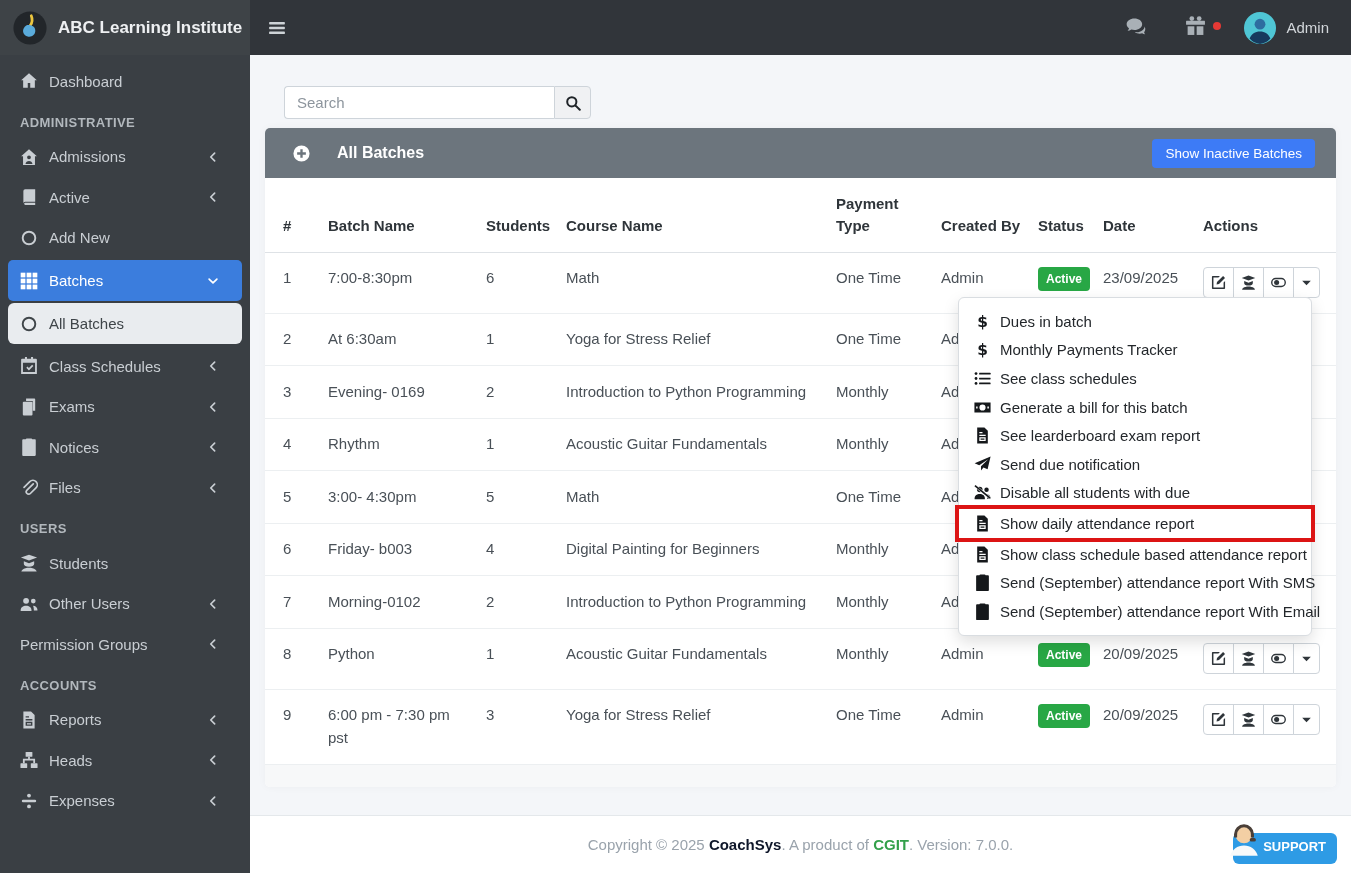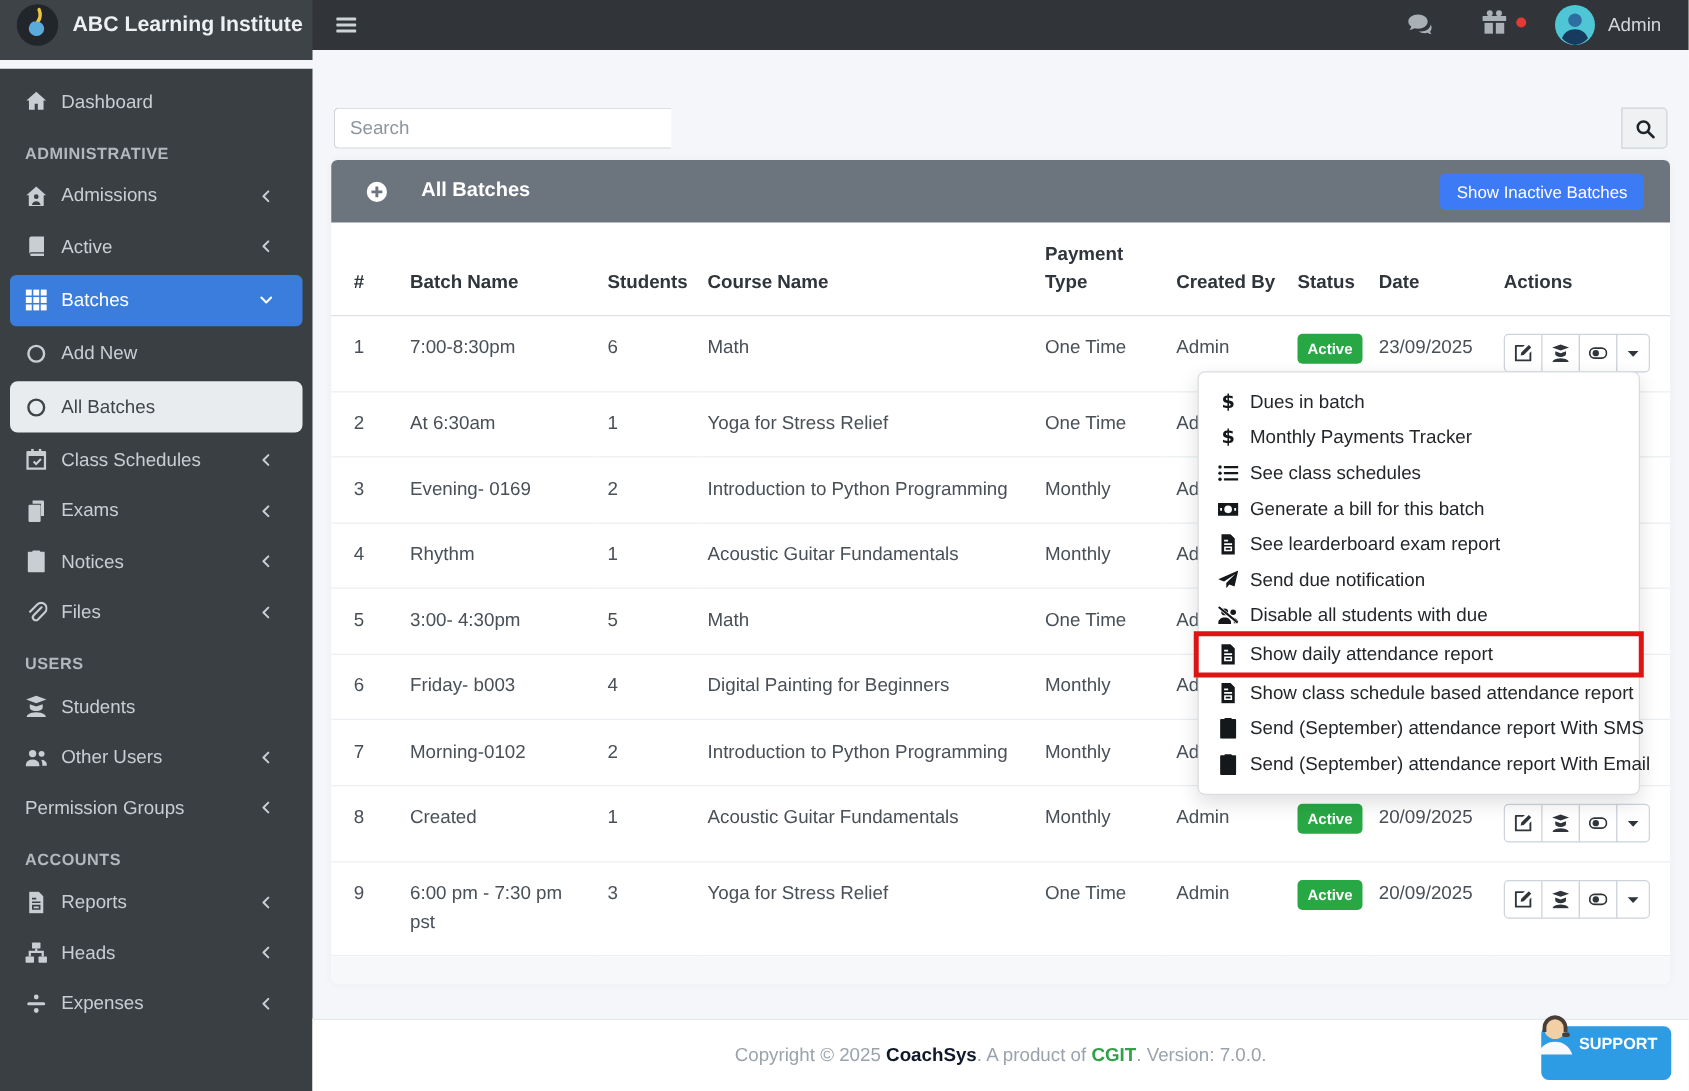--- a/index.html
+++ b/index.html
@@ -6,21 +6,21 @@
   html,body { width:1351px; height:873px; }
   body {
     position: relative; overflow: hidden;
     font-family: "Liberation Sans", sans-serif;
     background: #f4f6f9; color:#495057;
   }
   .icon { display:inline-flex; }
   .icon svg { width:100%; height:100%; display:block; }
 
   
-  .navbar { position:absolute; top:0; left:0; right:0; height:40px; background:#31353a; display:flex; align-items:center; z-index:30; }
+  .navbar { position:absolute; top:0; left:0; right:0; height:55px; background:#31353a; display:flex; align-items:center; z-index:30; }
   .brand { width:250px; height:55px; background:#3e4347; display:flex; align-items:center; gap:11px; padding-left:13px; color:#eef0f2; font-size:17px; font-weight:bold; flex:none; }
   .brand .icon { width:34px; height:34px; flex:none; }
   .hamburger { margin-left:18px; width:18px; height:18px; color:#ced3d7; cursor:pointer; }
   .nav-right { margin-left:auto; display:flex; align-items:center; gap:38px; padding-right:22px; }
   .nav-ic { width:21px; height:21px; color:#a9b0b6; cursor:pointer; position:relative; }
   .gift-wrap { position:relative; }
   .gift-dot { position:absolute; right:-15px; top:7px; width:8px; height:8px; border-radius:50%; background:#e53935; }
   .nav-user { display:flex; align-items:center; gap:10px; cursor:pointer; }
   .nav-user .icon { width:32px; height:32px; }
   .nav-user span.lbl { color:#d2d6da; font-size:15px; }
@@ -29,21 +29,21 @@
   .sidebar { position:absolute; top:55px; left:0; bottom:0; width:250px; background:#3a3f44; padding-top:6px; z-index:20; }
   .side-item { display:flex; align-items:center; height:40.5px; padding:0 20px; color:#c9ced3; font-size:15px; cursor:pointer;text-align:center; }
   .side-item .icon { width:18px; height:18px; margin-right:11px; flex:none; }
   .side-item .chev { margin-left:auto; width:12px; height:12px; flex:none; }
   .side-section { padding:13px 20px 7px; font-size:13px; font-weight:bold; color:#b2b8bd; letter-spacing:.4px; }
   .side-item.active { background:#3b7ddd; color:#fff; border-radius:5px; margin:2px 8px; padding:0 12px; height:41px; }
   .side-item.selected { background:#e9ecef; color:#3f4549; border-radius:6px; margin:2px 8px; padding:0 12px; height:41px; }
 
   
   .main { position:absolute; left:250px; top:55px; right:0; bottom:0; background:#f4f6f9; }
-  .search-row { display:flex; justify-content:space-between; padding:31px 17px 0; }
+  .search-row { display:flex; justify-content:flex-start; padding:31px 34px 0; }
   .search-input { width:270px; height:33px; border:1px solid #ced4da; border-right:none; border-radius:4px 0 0 4px; padding:0 12px; font-size:15px; color:#495057; background:#fff; outline:none; font-family:"Liberation Sans",sans-serif; }
   .search-input::placeholder { color:#8d959d; }
   .search-btn { width:37px; height:33px; border:1px solid #ced4da; background:#f0f1f3; border-radius:0 4px 4px 0; display:flex; align-items:center; justify-content:center; color:#1f2428; cursor:pointer; }
   .search-btn .icon { width:16px; height:16px; }
 
   .panel { margin:9px 15px 0; background:#fff; border-radius:5px; box-shadow:0 0 8px rgba(0,0,0,.04); }
   .panel-header { background:#6c757d; border-radius:5px 5px 0 0; height:50px; display:flex; align-items:center; padding:0 21px 0 28px; }
   .panel-header .icon { width:17px; height:17px; color:#fff; cursor:pointer; }
   .panel-title { color:#fff; font-size:16px; font-weight:bold; margin-left:27px; }
   .show-inactive { margin-left:auto; background:#3d7bf6; color:#fff; border:none; border-radius:4px; font-size:13.5px; padding:7px 13px; cursor:pointer; font-family:"Liberation Sans",sans-serif; }
@@ -63,21 +63,21 @@
   
   .dropdown { position:absolute; left:958px; top:297px; width:354px; background:#fff; border:1px solid #d9dde1; border-radius:6px; box-shadow:0 6px 16px rgba(0,0,0,.13); padding:9px 0; z-index:25; }
   .dd-item { display:flex; align-items:center; height:28.6px; padding:0 15px; font-size:15px; color:#23272b; gap:9px; cursor:pointer; white-space:nowrap; }
   .dd-item .icon { width:17px; height:17px; color:#15181b; flex:none; }
   .dd-item.hl { box-shadow:0 0 0 4px #dc1414; position:relative; z-index:2; background:#fff; margin:2px 0; }
 
   
   .footer { position:absolute; left:250px; right:0; bottom:0; height:58px; background:#fff; border-top:1px solid #e4e8eb; display:flex; align-items:center; justify-content:center; font-size:15px; color:#9aa3ac; z-index:28; }
   .f-brand { color:#0f172a; font-weight:bold; }
   .f-prod { color:#33a04a; font-weight:bold; }
-  .support { position:absolute; right:14px; bottom:9px; background:#2e9be5; color:#fff; font-weight:bold; font-size:13px; padding:6px 11px 22px 30px; border-radius:6px; border:none; cursor:pointer; font-family:"Liberation Sans",sans-serif; }
+  .support { position:absolute; right:14px; bottom:9px; background:#2e9be5; color:#fff; font-weight:bold; font-size:13px; padding:6px 11px 10px 30px; border-radius:6px; border:none; cursor:pointer; font-family:"Liberation Sans",sans-serif; }
   .support .icon { position:absolute; left:-8px; top:-16px; width:38px; height:44px; }
 </style>
 </head>
 <body>
 
 <div class="navbar">
   <div class="brand">
     <span class="icon">
       <svg viewBox="0 0 16 16" xmlns="http://www.w3.org/2000/svg">
           <circle cx="8" cy="8" r="7.8" fill="#22262a"></circle>
@@ -156,48 +156,48 @@
           <path d="M4.6 13.2h8.9V15H4.6a.9.9 0 0 1 0-1.8Z"></path>
         </svg>
       </span>
       <span>Active</span>
       <span class="icon chev">
         <svg viewBox="0 0 16 16" fill="currentColor" xmlns="http://www.w3.org/2000/svg">
           <path fill="none" stroke="currentColor" stroke-width="2.2" stroke-linecap="round" stroke-linejoin="round" d="M10.2 2.8 5 8l5.2 5.2"></path>
         </svg>
       </span>
     </div>
+    <div class="side-item">
+      <span class="icon ">
+        <svg viewBox="0 0 16 16" fill="currentColor" xmlns="http://www.w3.org/2000/svg">
+          <circle cx="8" cy="8" r="5.6" fill="none" stroke="currentColor" stroke-width="1.7"></circle>
+        </svg>
+      </span>
+      <span>Add New</span>
+    </div>
     <div class="side-item active">
       <span class="icon ">
         <svg viewBox="0 0 16 16" fill="currentColor" xmlns="http://www.w3.org/2000/svg">
           <rect x="0.6" y="0.6" width="4.2" height="4.2"></rect>
           <rect x="5.9" y="0.6" width="4.2" height="4.2"></rect>
           <rect x="11.2" y="0.6" width="4.2" height="4.2"></rect>
           <rect x="0.6" y="5.9" width="4.2" height="4.2"></rect>
           <rect x="5.9" y="5.9" width="4.2" height="4.2"></rect>
           <rect x="11.2" y="5.9" width="4.2" height="4.2"></rect>
           <rect x="0.6" y="11.2" width="4.2" height="4.2"></rect>
           <rect x="5.9" y="11.2" width="4.2" height="4.2"></rect>
           <rect x="11.2" y="11.2" width="4.2" height="4.2"></rect>
         </svg>
       </span>
       <span>Batches</span>
       <span class="icon chev">
         <svg viewBox="0 0 16 16" fill="currentColor" xmlns="http://www.w3.org/2000/svg">
           <path fill="none" stroke="currentColor" stroke-width="2.2" stroke-linecap="round" stroke-linejoin="round" d="M2.8 5.4 8 10.6l5.2-5.2"></path>
         </svg>
       </span>
-    </div>
-    <div class="side-item">
-      <span class="icon ">
-        <svg viewBox="0 0 16 16" fill="currentColor" xmlns="http://www.w3.org/2000/svg">
-          <circle cx="8" cy="8" r="5.6" fill="none" stroke="currentColor" stroke-width="1.7"></circle>
-        </svg>
-      </span>
-      <span>Add New</span>
     </div>
     <div class="side-item selected">
       <span class="icon ">
         <svg viewBox="0 0 16 16" fill="currentColor" xmlns="http://www.w3.org/2000/svg">
           <circle cx="8" cy="8" r="5.6" fill="none" stroke="currentColor" stroke-width="1.7"></circle>
         </svg>
       </span>
       <span>All Batches</span>
     </div>
     <div class="side-item">
@@ -489,21 +489,21 @@
             <td>2</td>
             <td>Introduction to Python Programming</td>
             <td>Monthly</td>
             <td>Admin</td>
             <td></td>
             <td></td>
             <td></td>
           </tr>
           <tr>
             <td>8</td>
-            <td>Created</td>
+            <td>Python</td>
             <td>1</td>
             <td>Acoustic Guitar Fundamentals</td>
             <td>Monthly</td>
             <td>Admin</td>
             <td><span class="badge-active">Active</span></td>
             <td>20/09/2025</td>
             <td><span class="btn-group">
                 <button class="abtn">
                   <span class="icon ">
                     <svg viewBox="0 0 16 16" fill="currentColor" xmlns="http://www.w3.org/2000/svg">

